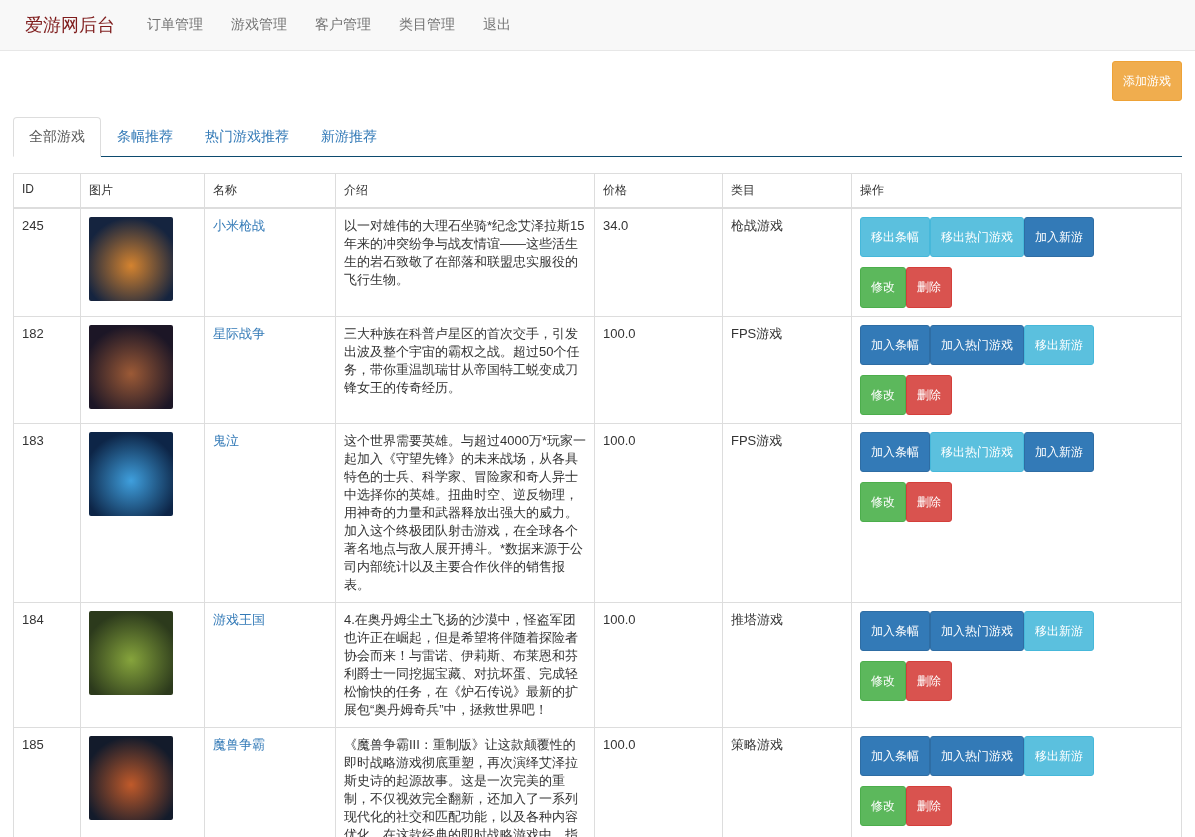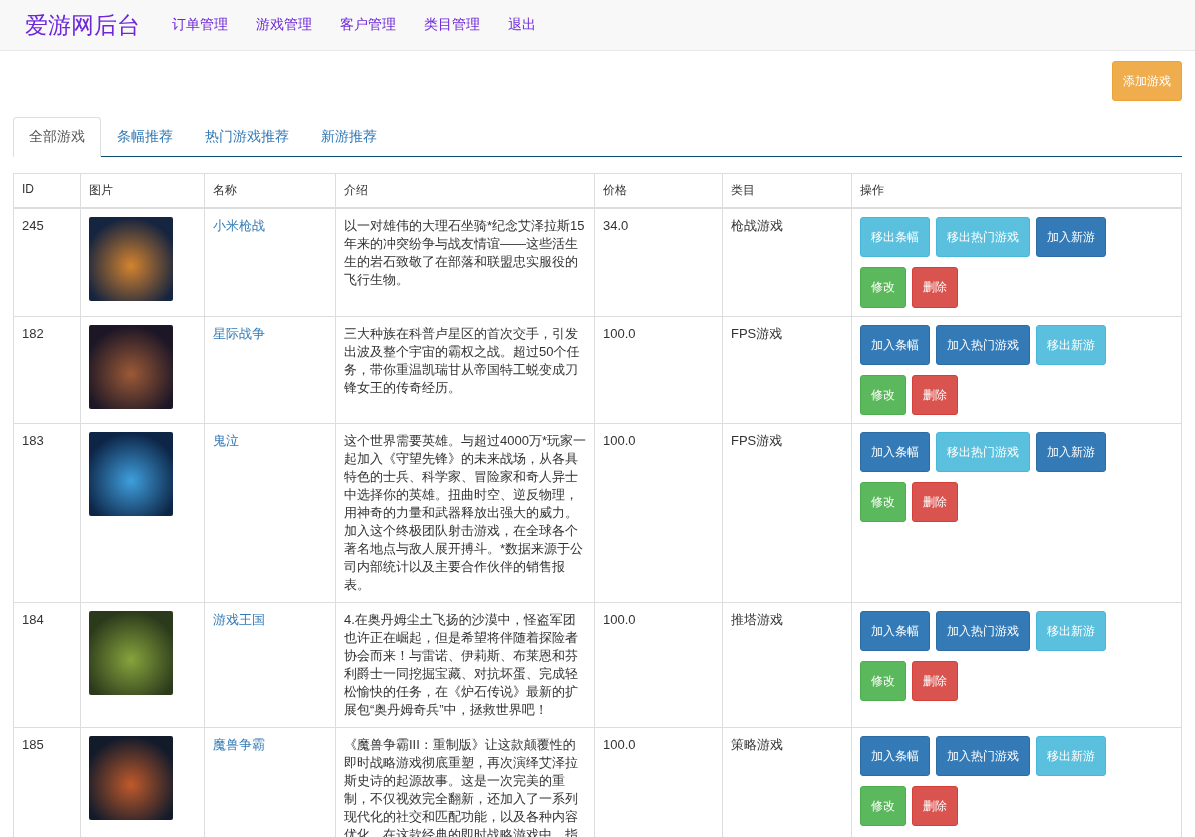--- a/index.html
+++ b/index.html
@@ -9,22 +9,22 @@
     background: #fff; color: #333;
     font-family: "Liberation Sans", "DejaVu Sans", sans-serif;
     font-size: 14px;
   }
 
   
   .navbar {
     height: 51px; background: #f8f8f8; border-bottom: 1px solid #e7e7e7;
     display: flex; align-items: center; padding: 0 13px;
   }
-  .brand { font-size: 23px; color: #6d28d9; padding: 0 18px 0 12px; cursor: pointer; white-space: nowrap; font-family: Liberation Serif, serif; }
-  .nav-item { font-size: 14px; color: #6d28d9; padding: 15px 14px; cursor: pointer; white-space: nowrap; }
+  .brand { font-size: 18px; color: #7f1d1d; padding: 0 18px 0 12px; cursor: pointer; white-space: nowrap; font-family: Liberation Serif, serif; }
+  .nav-item { font-size: 14px; color: #737373; padding: 15px 14px; cursor: pointer; white-space: nowrap; }
 
   .container { padding: 0 13px; }
 
   .toolbar { display: flex; justify-content: flex-end; margin-top: 10px; }
 
   .btn {
     display: inline-block; border-radius: 3px; padding: 11px 10px;
     font-size: 12px; line-height: 1.35; color: #fff;
     border: 1px solid transparent; cursor: pointer;
     font-family: inherit; white-space: nowrap;
@@ -45,21 +45,21 @@
   .tab.active { color: #555; background: #fff; border-color: #ddd; border-bottom-color: #fff; cursor: default; }
 
   
   .games-table { width: 100%; border-collapse: collapse; margin-top: 16px; table-layout: fixed; }
   .games-table th, .games-table td { border: 1px solid #ddd; padding: 8px; text-align: left; vertical-align: top; }
   .games-table th { font-size: 12px; font-weight: normal; border-bottom-width: 2px; background: #fff; }
   .games-table td { font-size: 13px; line-height: 18px; }
 
   .thumb { width: 84px; height: 84px; border-radius: 2px; }
   .name-link { color: var(--link, #337ab7); cursor: pointer; }
-  .action-line { display: flex; gap: 6px; flex-wrap: wrap; }
+  .action-line { display: flex; flex-wrap: wrap; }
   .action-line + .action-line { margin-top: 10px; }
 </style>
 </head>
 <body>
 
 <nav class="navbar">
   <span class="brand">爱游网后台</span>
   <span class="nav-item">订单管理</span>
   <span class="nav-item">游戏管理</span>
   <span class="nav-item">客户管理</span>

